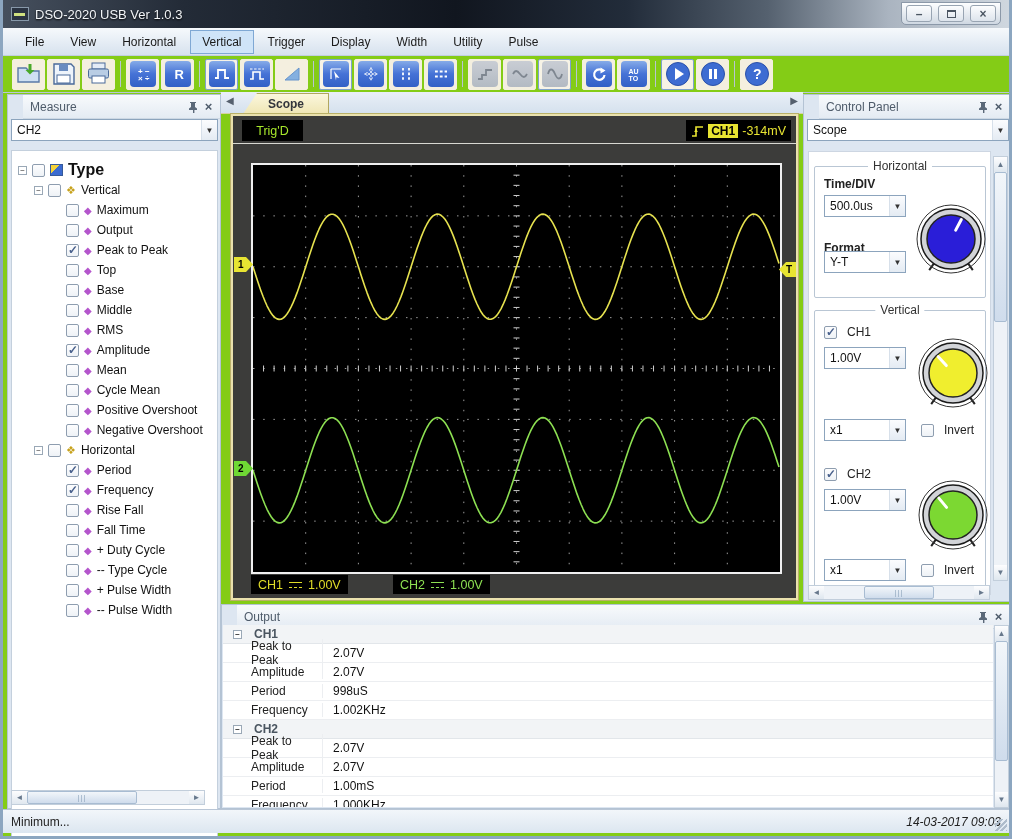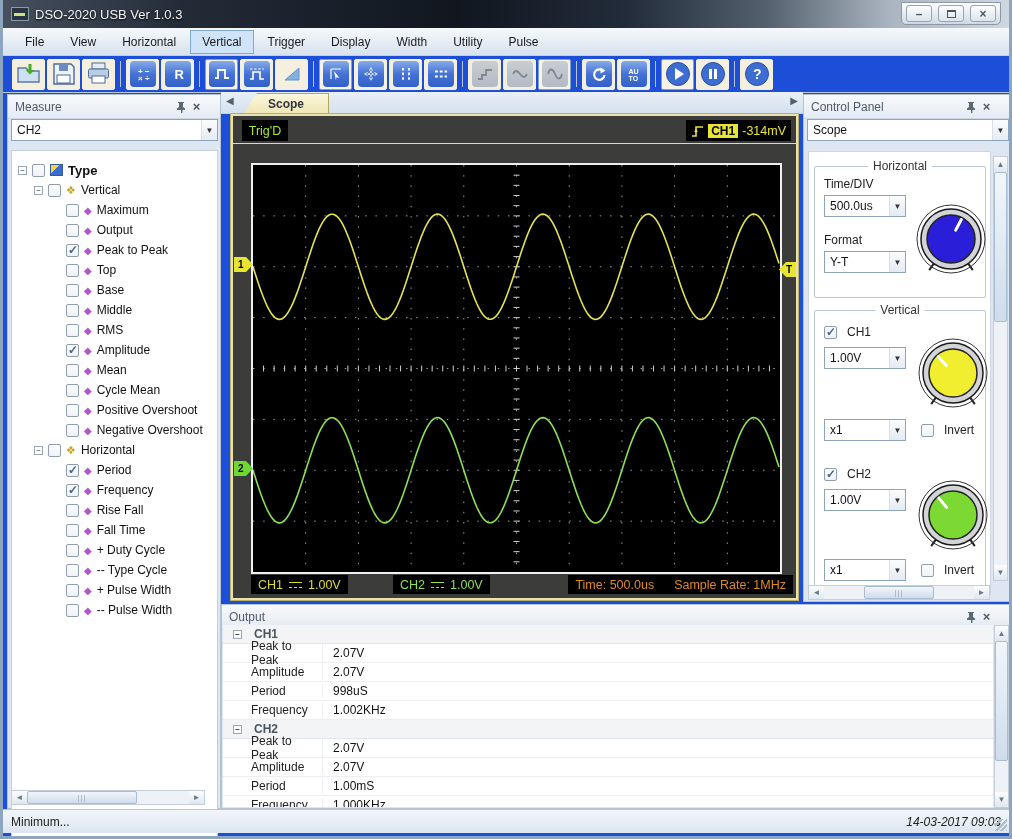--- a/index.html
+++ b/index.html
@@ -1,18 +1,18 @@
 <!DOCTYPE html>
 <html><head>
 <meta charset="utf-8">
 <style>
   * { box-sizing: border-box; margin: 0; padding: 0; }
   html,body { background:#9fb4c9; }
   body { font-family:"Liberation Sans", sans-serif; font-size:12px; color:#111; }
-  #window { position:relative; width:1012px; height:839px; background:#1d4ed8;
+  #window { position:relative; width:1012px; height:839px; background:#84cc16;
     border:3px solid #8ca6c0; border-top:none; overflow:hidden; }
 
   
   #titlebar { position:absolute; left:0; top:0; width:100%; height:28px;
     background:linear-gradient(90deg,#46505e 0%,#232b37 18%,#11161f 45%,#222c3a 62%,#55616f 76%,#aab4c0 88%,#cfd7df 100%);
     display:flex; align-items:center; }
   #app-icon { width:18px; height:14px; margin:0 6px 0 8px; background:#2b3442; border:1px solid #8899aa; position:relative; }
   #app-icon::after { content:""; position:absolute; left:2px; top:5px; width:11px; height:3px; background:#cfe080; }
   #title-text { color:#f2f5f8; font-size:13px; text-shadow:0 1px 2px #000; }
   #win-buttons { position:absolute; right:8px; top:2px; display:flex; background:linear-gradient(180deg,#fdfeff,#cfd8e2);
@@ -37,22 +37,22 @@
     display:flex; align-items:center; justify-content:center; border-radius:2px; }
   .tb-btn.sel { border:1px solid #7fa2cc; background:#f7f3e6; }
   .tb-sep { width:1px; height:26px; background:#b8c4d2; margin:0 4px; }
   .tb-tile { width:26px; height:26px; border-radius:4px;
     background:linear-gradient(180deg,#86abe8,#4572d6 50%,#3260c6); display:flex; align-items:center; justify-content:center; }
   .tb-tile.plain { background:none; }
   .tb-tile.dis { background:linear-gradient(180deg,#c9cdd4,#b3bac3); }
 
   
   .panel { position:absolute; background:#dde6f1; border:1px solid #b4c3d4; }
-  .panel-header { height:24px; display:flex; align-items:center; padding:0 16px 0 7px;
-    background:linear-gradient(180deg,#f8fafc,#e4ebf3); color:#4e5b6a; border-bottom:1px solid #cdd8e4; }
+  .panel-header { height:24px; display:flex; align-items:center; padding:0 4px 0 7px;
+    background:linear-gradient(180deg,#f8fafc,#e4ebf3); color:#4e5b6a; border-bottom:1px solid #cdd8e4;margin-left:15px; }
   .panel-header .spacer { flex:1; }
   .hdr-btn { width:15px; height:15px; display:flex; align-items:center; justify-content:center; color:#4e5b6a; }
   .hdr-x { font-size:13px; font-weight:bold; }
   .combo { position:absolute; height:22px; background:#fff; border:1px solid #8ca4bd;
     display:flex; align-items:center; }
   .combo-text { flex:1; padding-left:5px; color:#111; }
   .combo-arrow { width:16px; height:100%; display:flex; align-items:center; justify-content:center;
     color:#333; font-size:8px; border-left:1px solid #d7e0ea; background:linear-gradient(180deg,#fbfcfe,#e4ebf3); }
 
   
@@ -61,41 +61,41 @@
   .tree-row { height:20px; display:flex; align-items:center; white-space:nowrap; }
   .expander { width:9px; height:9px; border:1px solid #9aa8b6; background:#fff; color:#333;
     font-size:8px; line-height:7px; text-align:center; margin-right:5px; flex:none; }
   .cb { width:13px; height:13px; border:1px solid #8e9daf; border-radius:2px; flex:none;
     background:linear-gradient(180deg,#fdfdfe,#eef2f6); margin-right:5px; position:relative; }
   .cb.checked::after { content:"✓"; position:absolute; left:1px; top:-2px; color:#49618c; font-size:12px; font-weight:bold; }
   .diam { color:#b455cc; font-size:10px; margin-right:5px; flex:none; }
   .node-ico { font-size:11px; margin-right:5px; color:#c7a21c; flex:none; }
   .type-ico { width:13px; height:12px; flex:none; margin-right:5px;
     background:linear-gradient(135deg,#f4d23a 0 40%,#3b6bd0 40%); border:1px solid #365a9a; }
-  .tree-row b { font-size:13px; }
+  .tree-row b { font-size:16px; }
 
   
   .sb { position:absolute; background:#eef2f7; border:1px solid #c2cedb; display:flex; }
   .sb-arrow { background:linear-gradient(180deg,#fdfdfe,#dfe7ef); color:#67788c; font-size:8px;
     display:flex; align-items:center; justify-content:center; flex:none; }
   .sb-thumb { background:linear-gradient(180deg,#f2f6fa,#cfdcec); border:1px solid #a8bcd2; border-radius:2px;
     display:flex; align-items:center; justify-content:center; color:#8aa0b8; font-size:7px; letter-spacing:1px; }
   .sb-track { flex:1; }
 
   
   #tabstrip { position:absolute; left:218px; top:92px; width:582px; height:22px;
     background:linear-gradient(180deg,#e9eff7,#d5e1ee); border-bottom:1px solid #d8d2a0; }
   .tab-arrow { position:absolute; top:3px; color:#55606e; font-size:10px; }
   #scope-tab { position:absolute; left:22px; top:1px; width:86px; height:21px;
     background:linear-gradient(180deg,#fbf7dd,#efe6b4); border:1px solid #b1a75f; border-bottom:none;
     clip-path:polygon(14px 0, 100% 0, 100% 100%, 0 100%);
     display:flex; align-items:center; justify-content:center; font-weight:bold; color:#33363c; }
   #scope-area { position:absolute; left:228px; top:114px; width:567px; height:486px;
     background:#3c3c3a; border:2px solid #eae1ad; box-shadow:0 0 0 1px #b9b068; }
-  #trig-box { position:absolute; left:9px; top:4px; width:46px; height:21px; background:#000;
+  #trig-box { position:absolute; left:9px; top:4px; width:61px; height:21px; background:#000;
     color:#a8e82c; display:flex; align-items:center; justify-content:center; font-size:12.5px; }
   #trigset-box { position:absolute; right:5px; top:4px; height:21px; background:#000;
     display:flex; align-items:center; padding:0 5px; gap:4px; }
   #trig-ch { background:#e8e432; color:#000; font-weight:bold; padding:0 3px; font-size:12px; }
   #trig-lvl { color:#e8e432; font-size:12.5px; }
   #scope-sep { position:absolute; left:0; top:27px; width:100%; height:1px; background:#d8d8d2; }
   #wave-wrap { position:absolute; left:18px; top:47px; width:531px; height:411px;
     background:#000; border:2px solid #f0f0f0; }
   .chan-marker { position:absolute; width:19px; height:15px; color:#000; font-size:10px; font-weight:bold;
     display:flex; align-items:center; padding-left:4px; }
@@ -103,21 +103,21 @@
   .marker-left  { clip-path:polygon(100% 0, 7px 0, 0 50%, 7px 100%, 100% 100%); padding-left:7px; }
   .readout { position:absolute; height:19px; background:#000; display:flex; align-items:center;
     padding:0 7px; gap:6px; font-size:12.5px; }
   .dc-sym { width:13px; height:6px; border-top:1.5px solid currentColor; border-bottom:1.5px dashed currentColor; }
 
   
   #cp-card { position:absolute; left:4px; top:56px; width:183px; height:444px; background:#fff; border:1px solid #cdd6e2; }
   .groupbox { position:absolute; border:1px solid #b9c6d4; border-radius:2px; }
   .groupbox > .gb-title { position:absolute; top:-8px; left:50%; transform:translateX(-50%);
     background:#fff; padding:0 5px; color:#333; }
-  .gb-label { position:absolute; color:#222; }
+  .gb-label { position:absolute; color:#222;font-weight:bold; }
   .cb-row { position:absolute; display:flex; align-items:center; gap:5px; color:#222; }
   .knob { position:absolute; width:72px; height:72px; }
 
   
   #output-body { position:absolute; left:1px; top:20px; right:17px; bottom:1px; background:#fff; overflow:hidden; }
   .out-group { height:19px; display:flex; align-items:center; background:#f2f4f6; border-bottom:1px solid #e2e6ea;
     font-weight:bold; color:#4a5560; padding-left:10px; gap:7px; }
   .out-row { height:19px; display:flex; align-items:center; border-bottom:1px solid #eceef1; }
   .out-name { width:100px; padding-left:28px; color:#222; border-right:1px solid #eceef1; }
   .out-val { padding-left:10px; color:#111; }
@@ -522,24 +522,20 @@
     <div class="readout" style="left:18px; top:459px; color:#e0dc28;">
       <span>CH1</span>
       <span class="dc-sym"></span>
       <span>1.00V</span>
     </div>
     <div class="readout" style="left:160px; top:459px; color:#8de052;">
       <span>CH2</span>
       <span class="dc-sym"></span>
       <span>1.00V</span>
     </div>
-    <div class="readout" style="right:3px; top:459px; color:#e08a1a; gap:20px;">
-      <span>Time: 500.0us</span>
-      <span>Sample Rate: 1MHz</span>
-    </div>
   </div>
 
   <div class="panel" id="control-panel" style="left:800px; top:94px; width:208px; height:508px;">
     <div class="panel-header">
       <span>Control Panel</span>
       <span class="spacer"></span>
       <span class="hdr-btn">
         <svg width="11" height="12" viewBox="0 0 11 12">
             <path d="M3 1h5v1H7v4l2 1.5V9H1V7.5L3 6V2H2V1z" fill="#5a6878"></path>
             <rect x="5" y="9" width="1.4" height="3" fill="#5a6878"></rect>
@@ -554,21 +550,21 @@
 
     <div id="cp-card">
 
       <div class="groupbox" style="left:5px; top:14px; width:172px; height:132px;">
         <span class="gb-title">Horizontal</span>
         <span class="gb-label" style="left:9px; top:10px;">Time/DIV</span>
         <div class="combo" style="left:9px; top:28px; width:82px;">
           <span class="combo-text">500.0us</span>
           <span class="combo-arrow">▼</span>
         </div>
-        <span class="gb-label" style="left:9px; top:66px;">Format</span>
+        <span class="gb-label" style="left:9px; top:74px;">Format</span>
         <div class="combo" style="left:9px; top:84px; width:82px;">
           <span class="combo-text">Y-T</span>
           <span class="combo-arrow">▼</span>
         </div>
         <div class="knob" style="left:100px; top:36px;" id="knob-h"><svg width="72" height="72" viewBox="0 0 72 72">
               <line x1="36" y1="-2" x2="36" y2="9" transform="rotate(145,36,36)" stroke="#222" stroke-width="2"></line>
               <line x1="36" y1="-2" x2="36" y2="9" transform="rotate(215,36,36)" stroke="#222" stroke-width="2"></line>
               <circle cx="36" cy="36" r="34" fill="none" stroke="#333" stroke-width="1"></circle>
               <circle cx="36" cy="36" r="30" fill="#d2d4d8" stroke="#1a1a1a" stroke-width="1.5"></circle>
               <circle cx="36" cy="36" r="24" fill="#2a1ed8" stroke="#222" stroke-width="1.5"></circle>

